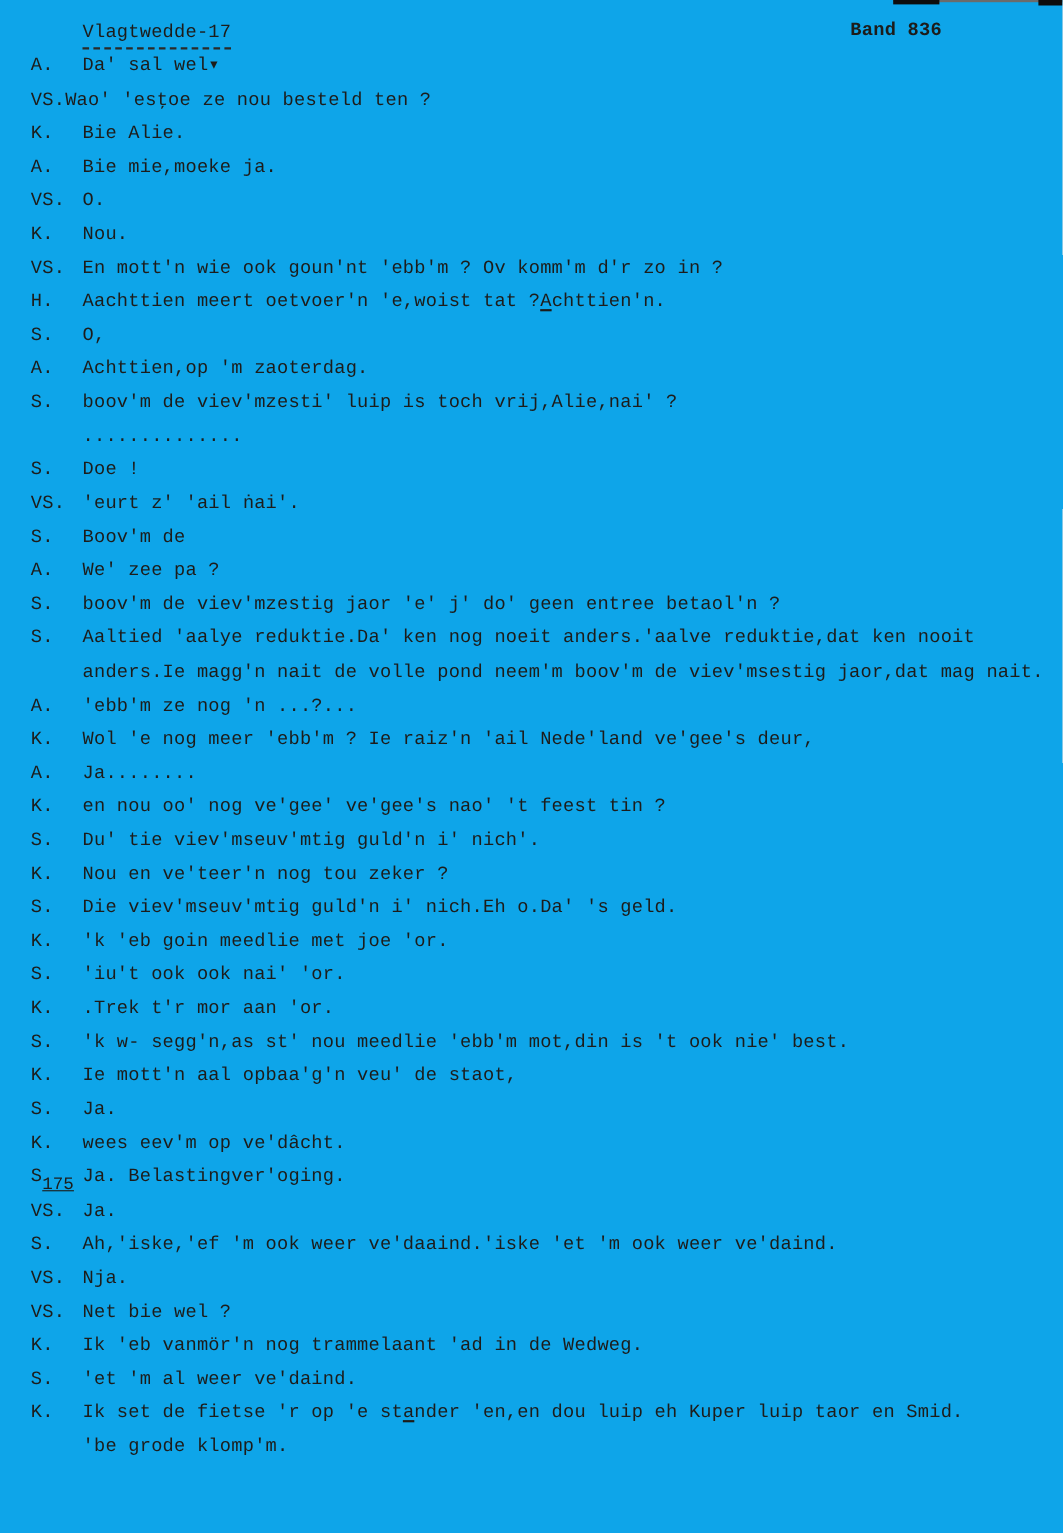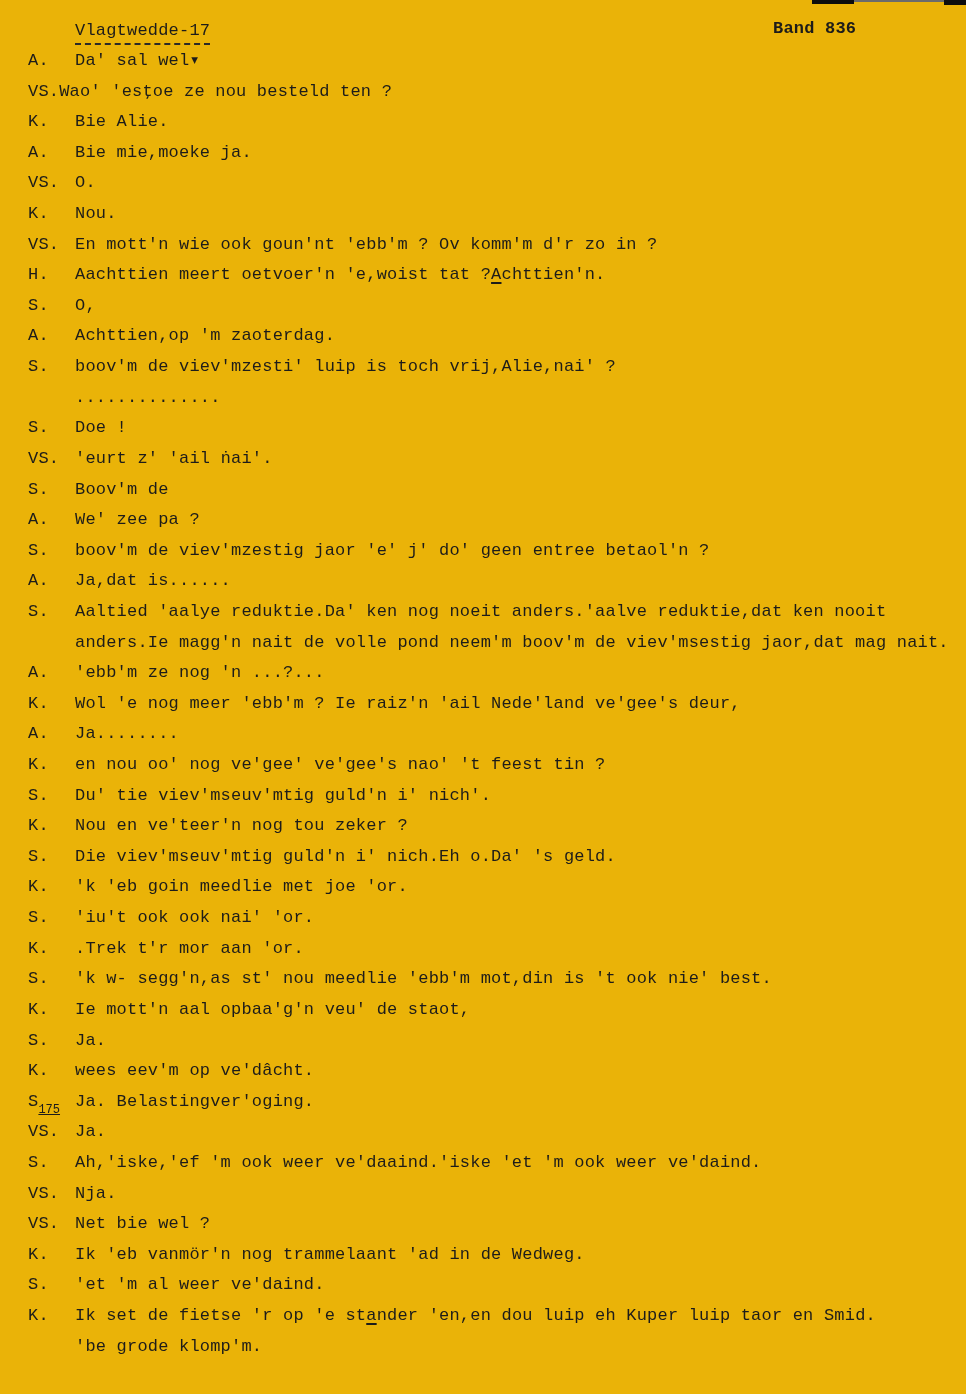--- a/index.html
+++ b/index.html
@@ -1,40 +1,40 @@
 <!DOCTYPE html>
 <html><head>
 <meta charset="utf-8">
 <style>
   html,body{margin:0;padding:0;background:#e8e8e6;}
   .page{
     position:relative;
     width:966px;height:1394px;
     margin:0 auto;
-    background:#eab308;
+    background:#0ea5e9;
     font-family:"Liberation Mono","DejaVu Sans Mono",monospace;
     font-size:17px;
     letter-spacing:0.2px;
     color:#1d1c1a;
     overflow:hidden;
   }
   .artifact{position:absolute;background:#0d0d0d;}
   .artifact.thin{background:#6b6b6b;}
   .header-title{
     position:absolute;left:75px;top:21px;
     border-bottom:2px dashed #2a2a28;
     padding-bottom:3px;
     white-space:pre;
   }
   .band-label{position:absolute;left:773px;top:19px;white-space:pre;font-weight:bold;}
   .transcript{position:absolute;left:0;top:46px;width:882px;}
   .line{height:30.62px;line-height:30.62px;white-space:pre;padding-left:28px;}
   .speaker{display:inline-block;width:47px;white-space:pre;}
   .speaker.tight{width:auto;}
-  .speaker-sub{font-size:12px;vertical-align:-7px;letter-spacing:0;text-decoration:underline;}
+  .speaker-sub{font-size:16px;vertical-align:-7px;letter-spacing:0;text-decoration:underline;}
   .u{text-decoration:underline;text-underline-offset:3px;text-decoration-thickness:2px;}
 </style>
 </head>
 <body>
 
 <div class="page">
 
   <div class="artifact thin" style="left:812px;top:0;width:154px;height:2px;"></div>
   <div class="artifact" style="left:812px;top:0;width:42px;height:4px;"></div>
   <div class="artifact" style="left:944px;top:0;width:22px;height:5px;"></div>
@@ -54,21 +54,20 @@
       <div class="line"><span class="speaker">H.</span><span><span>Aachttien meert oetvoer'n 'e,woist tat ?</span><span class="u">A</span><span>chttien'n.</span></span></div>
       <div class="line"><span class="speaker">S.</span><span><span>O,</span></span></div>
       <div class="line"><span class="speaker">A.</span><span><span>Achttien,op 'm zaoterdag.</span></span></div>
       <div class="line"><span class="speaker">S.</span><span><span>boov'm de viev'mzesti' luip is toch vrij,Alie,nai' ?</span></span></div>
       <div class="line"><span class="speaker"></span><span><span>..............</span></span></div>
       <div class="line"><span class="speaker">S.</span><span><span>Doe !</span></span></div>
       <div class="line"><span class="speaker">VS.</span><span><span>'eurt z' 'ail ṅai'.</span></span></div>
       <div class="line"><span class="speaker">S.</span><span><span>Boov'm de</span></span></div>
       <div class="line"><span class="speaker">A.</span><span><span>We' zee pa ?</span></span></div>
       <div class="line"><span class="speaker">S.</span><span><span>boov'm de viev'mzestig jaor 'e' j' do' geen entree betaol'n ?</span></span></div>
-      <div class="line"><span class="speaker">A.</span><span><span>Ja,dat is......</span></span></div>
       <div class="line"><span class="speaker">S.</span><span><span>Aaltied 'aalye reduktie.Da' ken nog noeit anders.'aalve reduktie,dat ken nooit</span></span></div>
       <div class="line"><span class="speaker"></span><span><span>anders.Ie magg'n nait de volle pond neem'm boov'm de viev'msestig jaor,dat mag nait.</span></span></div>
       <div class="line"><span class="speaker">A.</span><span><span>'ebb'm ze nog 'n ...?...</span></span></div>
       <div class="line"><span class="speaker">K.</span><span><span>Wol 'e nog meer 'ebb'm ? Ie raiz'n 'ail Nede'land ve'gee's deur,</span></span></div>
       <div class="line"><span class="speaker">A.</span><span><span>Ja........</span></span></div>
       <div class="line"><span class="speaker">K.</span><span><span>en nou oo' nog ve'gee' ve'gee's nao' 't feest tin ?</span></span></div>
       <div class="line"><span class="speaker">S.</span><span><span>Du' tie viev'mseuv'mtig guld'n i' nich'.</span></span></div>
       <div class="line"><span class="speaker">K.</span><span><span>Nou en ve'teer'n nog tou zeker ?</span></span></div>
       <div class="line"><span class="speaker">S.</span><span><span>Die viev'mseuv'mtig guld'n i' nich.Eh o.Da' 's geld.</span></span></div>
       <div class="line"><span class="speaker">K.</span><span><span>'k 'eb goin meedlie met joe 'or.</span></span></div>

